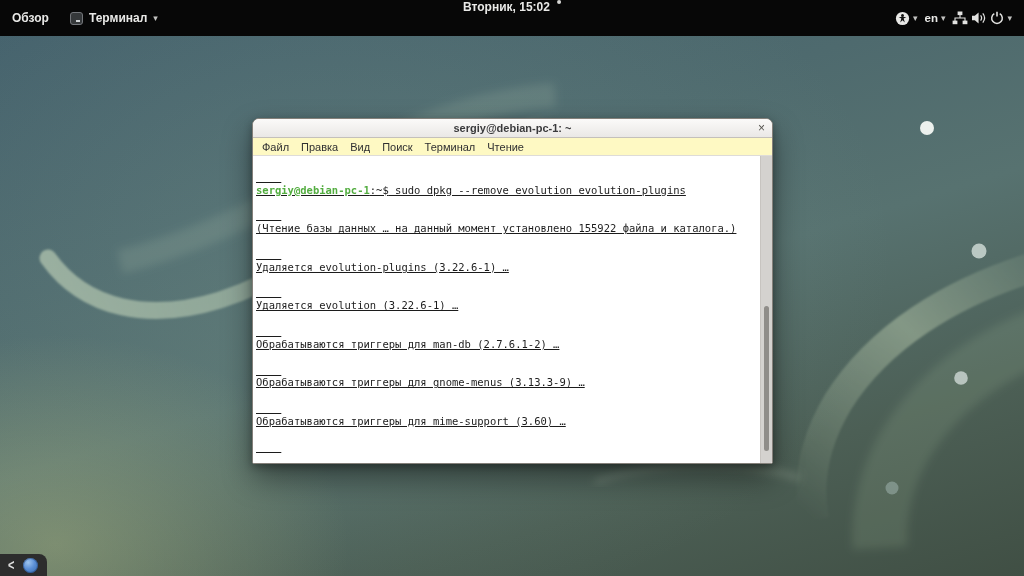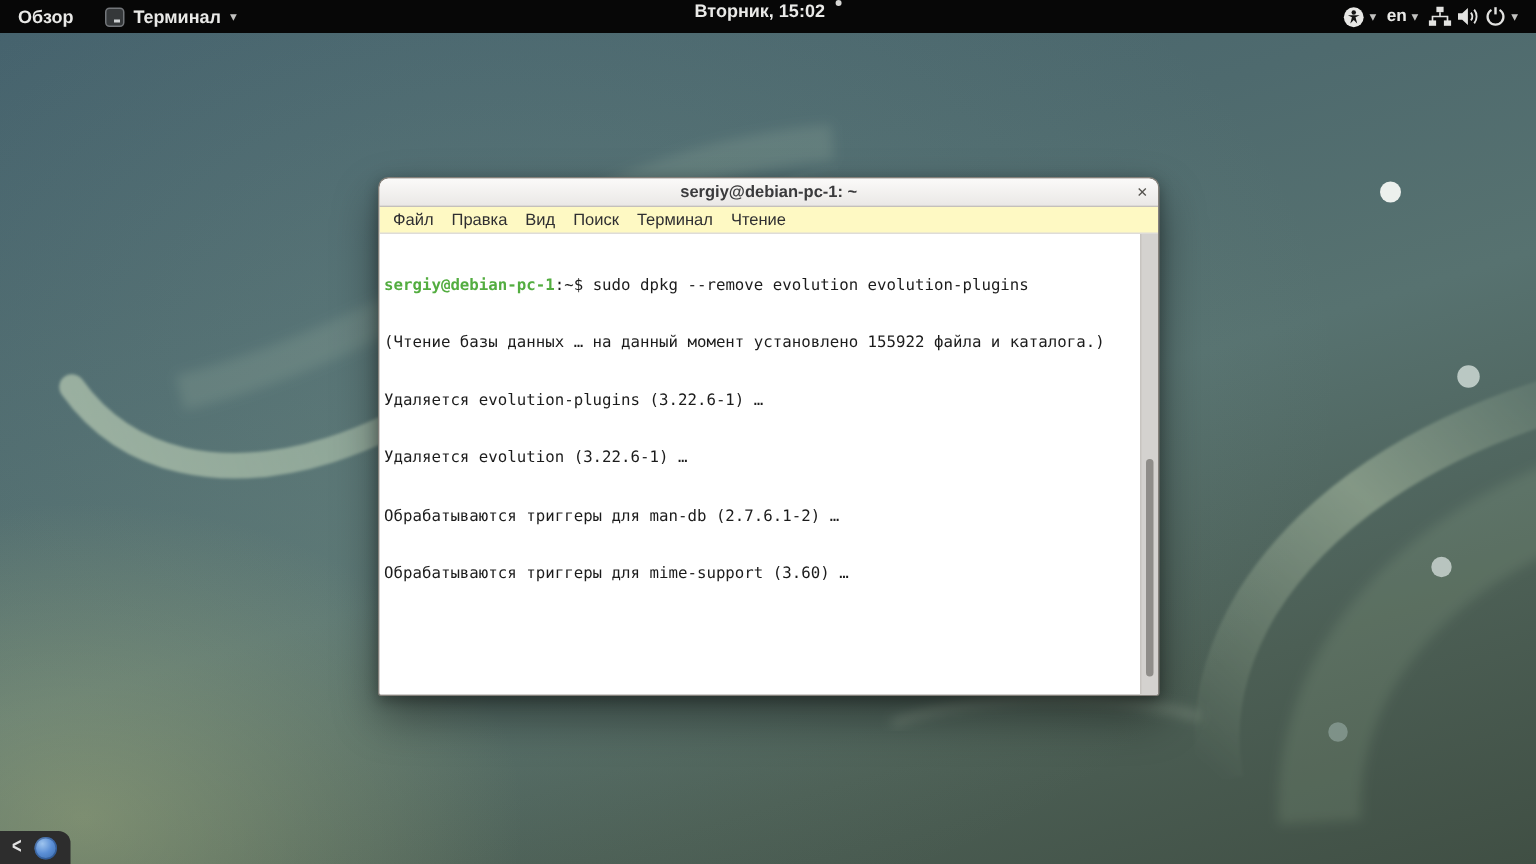--- a/index.html
+++ b/index.html
@@ -11,21 +11,21 @@
       radial-gradient(ellipse 420px 300px at 55px 545px, rgba(166,176,124,0.50), rgba(166,176,124,0) 70%),
       radial-gradient(ellipse 760px 520px at 34% 44%, rgba(138,168,156,0.22), rgba(0,0,0,0) 72%),
       linear-gradient(163deg, #43606c 0%, #4e6a6e 34%, #577270 54%, #4c5f55 78%, #404f44 100%);
   }
 
   
   .wallpaper-art { position: absolute; left: 0; top: 0; z-index: 1; }
 
   
   .top-bar {
-    position: absolute; top: 0; left: 0; right: 0; height: 22px;
+    position: absolute; top: 0; left: 0; right: 0; height: 36px;
     background: #070707; color: #e9e9e7;
     display: flex; align-items: center;
     font-size: 12px; font-weight: 700; z-index: 10;
   }
   .activities { height: 100%; display: flex; align-items: center; padding: 0 12px; cursor: default; }
   .app-menu { height: 100%; display: flex; align-items: center; gap: 6px; padding: 0 9px; }
   .app-icon {
     width: 13px; height: 13px; border-radius: 3px;
     background: #35383a; border: 1px solid #73767a; position: relative;
   }
@@ -69,21 +69,21 @@
   .menubar {
     flex: 0 0 18px; background: #fef9c3; border-bottom: 1px solid #dedcd8;
     display: flex; align-items: center; padding-left: 3px;
     font-size: 11px; color: #2f2f31;
   }
   .menu-item { padding: 0 6px; }
   .terminal {
     flex: 1; position: relative; background: #ffffff;
     font-family: "DejaVu Sans Mono", monospace;
     font-size: 10.5px; line-height: 12.85px; color: #1c1c1c;
-    padding: 2px 16px 0 3px; white-space: pre; overflow: hidden;
+    padding: 2px 16px 0 3px; white-space: pre; overflow: hidden; text-decoration: underline;
   }
   .prompt { color: #53ad40; font-weight: 700; }
   .scroll-track {
     position: absolute; top: 0; right: 0; bottom: 0; width: 12px;
     background: #d4d2cf; border-left: 1px solid #c7c4c0;
   }
   .scroll-thumb {
     position: absolute; top: 49%; height: 47%; right: 3px; width: 5px;
     background: #8f8d89; border-radius: 3px;
   }
@@ -201,20 +201,21 @@
     <span class="menu-item">Поиск</span>
     <span class="menu-item">Терминал</span>
     <span class="menu-item">Чтение</span>
   </div>
   <div class="terminal">
     <div><span class="prompt">sergiy@debian-pc-1</span><span>:~$</span><span> sudo dpkg --remove evolution evolution-plugins</span></div>
     <div><span>(Чтение базы данных … на данный момент установлено 155922 файла и каталога.)</span></div>
     <div><span>Удаляется evolution-plugins (3.22.6-1) …</span></div>
     <div><span>Удаляется evolution (3.22.6-1) …</span></div>
     <div><span>Обрабатываются триггеры для man-db (2.7.6.1-2) …</span></div>
+    <div><span>Обрабатываются триггеры для gnome-menus (3.13.3-9) …</span></div>
     <div><span>Обрабатываются триггеры для mime-support (3.60) …</span></div>
     
     <div class="scroll-track">
       <div class="scroll-thumb"></div>
     </div>
   </div>
 </div>
 
 <div class="tray">
   <span class="tray-chevron">&lt;</span>

